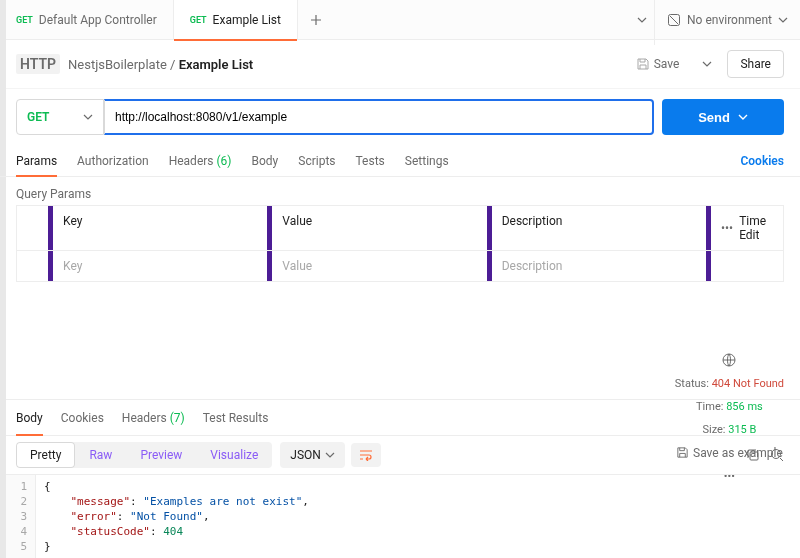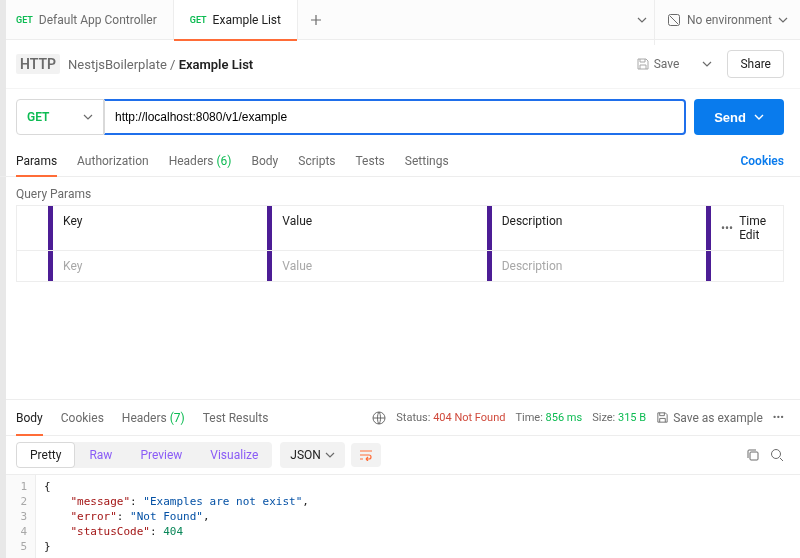--- a/index.html
+++ b/index.html
@@ -21,21 +21,21 @@
 .http-badge { background: #f2f2f2; color: #6b6b6b; font-size: 14px; font-weight: 600; padding: 2px 4px; border-radius: 2px; }
 .breadcrumb { flex: 1; color: #6b6b6b; font-size: 13px; }
 .breadcrumb .current { color: #212121; font-weight: 600; }
 .header-actions { display: flex; align-items: center; gap: 8px; }
 .btn-plain { display: flex; align-items: center; gap: 4px; padding: 4px 8px; color: #6b6b6b; cursor: pointer; font-size: 12px; }
 .btn-share { border: 1px solid #d9d9d9; border-radius: 4px; padding: 6px 12px; cursor: pointer; font-size: 12px; color: #212121; }
 
 .request-row { display: flex; padding: 10px 16px; gap: 8px; }
 .method-select { width: 88px; border: 1px solid #d9d9d9; border-radius: 4px 0 0 4px; display: flex; align-items: center; justify-content: space-between; padding: 0 10px; font-weight: 600; color: #0cbb52; cursor: pointer; height: 36px; }
 .url-input { flex: 1; border: 2px solid #1f6feb; border-left: 1px solid #d9d9d9; border-radius: 0 4px 4px 0; height: 36px; padding: 0 10px; font-size: 12px; outline: none; margin-left: -8px; }
-.send-btn { background: #097bed; color: #fff; border: none; border-radius: 4px; padding: 0 20px; height: 36px; font-weight: 600; font-size: 13px; cursor: pointer; display: flex; align-items: center; gap: 8px; }
+.send-btn { background: #097bed; color: #fff; border: none; border-radius: 4px; padding: 0 36px; height: 36px; font-weight: 600; font-size: 13px; cursor: pointer; display: flex; align-items: center; gap: 8px; }
 
 .request-tabs { display: flex; align-items: center; padding: 0 16px; gap: 20px; border-bottom: 1px solid #ededed; position: relative; height: 32px; }
 .req-tab { color: #6b6b6b; cursor: pointer; font-size: 12px; padding: 8px 0; position: relative; }
 .req-tab.active { color: #212121; }
 .req-tab.active::after { content: ""; position: absolute; bottom: -1px; left: 0; right: 0; height: 2px; background: #ff6c37; }
 .req-tab .count { color: #0cbb52; }
 .cookies-link { margin-left: auto; color: #097bed; font-weight: 600; cursor: pointer; font-size: 12px; }
 
 .section-label { padding: 10px 16px 4px; color: #6b6b6b; font-size: 12px; }
 .params-table { margin: 0 16px; border: 1px solid #ededed; }
@@ -49,21 +49,21 @@
 .params-actions .dots { color: #6b6b6b; }
 
 .spacer { flex: 1; }
 
 .response-area { border-top: 1px solid #ededed; display: flex; flex-direction: column; }
 .resp-tabs { display: flex; align-items: center; padding: 0 16px; height: 36px; border-bottom: 1px solid #ededed; gap: 18px; }
 .resp-tab { color: #6b6b6b; cursor: pointer; font-size: 12px; padding: 10px 0; position: relative; }
 .resp-tab.active { color: #212121; }
 .resp-tab.active::after { content: ""; position: absolute; bottom: -1px; left: 0; right: 0; height: 2px; background: #ff6c37; }
 .resp-tab .count { color: #0cbb52; }
-.resp-status { margin-left: auto; display: flex; align-items: center; gap: 10px; font-size: 11px; color: #6b6b6b; }
+.resp-status { margin-left: auto; display: flex; align-items: center; gap: 10px; font-size: 11px; color: #6b6b6b; flex-direction: column; }
 .resp-status .green { color: #0cbb52; }
 .resp-status .red { color: #d04a3c; }
 
 .view-tabs { display: flex; align-items: center; padding: 6px 16px; gap: 0; border-bottom: 1px solid #ededed; }
 .view-group { display: flex; background: #f2f2f2; border-radius: 4px; overflow: hidden; }
 .view-btn { padding: 6px 14px; font-size: 12px; color: #8b5cf6; cursor: pointer; }
 .view-btn.active { background: #fff; color: #212121; box-shadow: inset 0 0 0 1px #d9d9d9; border-radius: 4px; }
 .format-select { margin-left: 8px; display: flex; align-items: center; gap: 4px; padding: 6px 10px; background: #f2f2f2; border-radius: 4px; font-size: 12px; cursor: pointer; color: #212121; }
 .wrap-btn { margin-left: 6px; padding: 6px 8px; background: #f2f2f2; border-radius: 4px; cursor: pointer; color: #ff6c37; }
 .view-right { margin-left: auto; display: flex; gap: 10px; color: #6b6b6b; }

